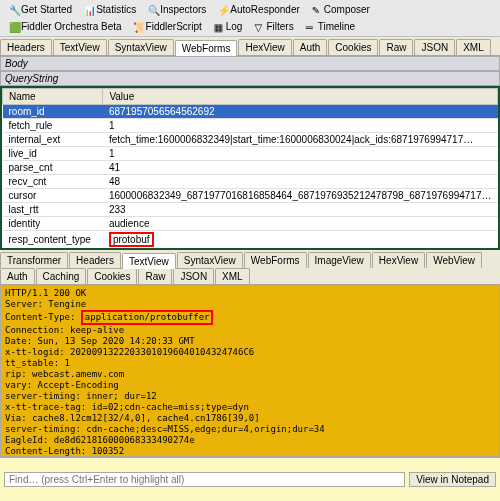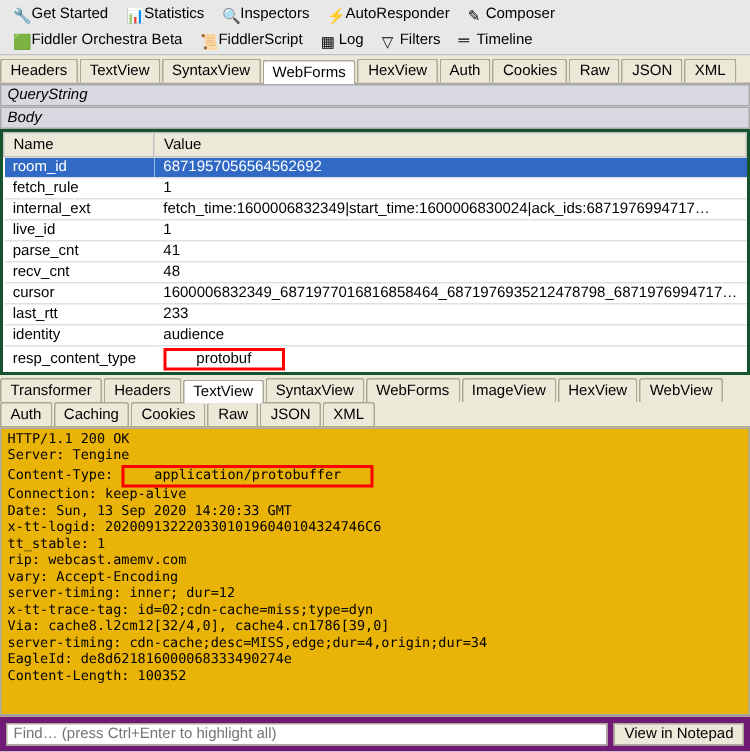--- a/index.html
+++ b/index.html
@@ -9,23 +9,23 @@
 .icon-small { width:10px; height:10px; display:inline-block; }
 .section-hdr { background:#d8d8e0; border:1px solid #aaa; padding:1px 4px; font-size:10px; font-style:italic; }
 .tabs { background:#ece9d8; border-bottom:1px solid #aca899; display:flex; flex-wrap:wrap; padding-top:2px; }
 .tab { padding:2px 6px; border:1px solid #aca899; border-bottom:none; background:#ece9d8; margin-right:1px; cursor:pointer; font-size:10px; border-radius:2px 2px 0 0; }
 .tab.active { background:#fff; position:relative; top:1px; }
 .table-wrap { background:#fff; border:2px solid #14532d; overflow:auto; height:164px; }
 table { width:100%; border-collapse:collapse; font-size:10px; }
 th { background:#ece9d8; border:1px solid #c0c0c0; padding:2px 6px; text-align:left; font-weight:normal; }
 td { border-bottom:1px solid #e0e0e0; padding:1px 6px; white-space:nowrap; overflow:hidden; }
 tr.selected td { background:#316ac5; color:#fff; }
-.hl-red { border:2px solid red; display:inline-block; padding:0 20px; }
+.hl-red { border:2px solid red; display:inline-block; padding:0 2px; }
 .text-pane { background:#eab308; border:1px solid #aaa; overflow:auto; padding:2px 4px; font-family:'Lucida Console',monospace; font-size:9px; line-height:11px; }
-.status-bar { background:#701a75; border-top:1px solid #aca899; display:flex; justify-content:space-between; padding:4px 4px; font-size:10px; }
+.status-bar { background:#fef9c3; border-top:1px solid #aca899; display:flex; justify-content:space-between; padding:14px 4px; font-size:10px; }
 .btn-small { border:1px solid #aca899; background:#ece9d8; padding:1px 6px; cursor:pointer; font-size:10px; }
 .layout { display:flex; flex-direction:column; height:501px; }
 </style>
 </head>
 <body>
 
 <div class="layout">
 
   <div class="toolbar">
     <div class="tbtn">
@@ -75,22 +75,22 @@
       <div class="tab">TextView</div>
       <div class="tab">SyntaxView</div>
       <div class="tab active">WebForms</div>
       <div class="tab">HexView</div>
       <div class="tab">Auth</div>
       <div class="tab">Cookies</div>
       <div class="tab">Raw</div>
       <div class="tab">JSON</div>
       <div class="tab">XML</div>
     </div>
+  <div class="section-hdr">Body</div>
   <div class="section-hdr">QueryString</div>
-  <div class="section-hdr">Body</div>
 
   <div class="table-wrap">
     <table>
       <thead>
           <tr>
         <th style="width:40%">Name</th>
         <th>Value</th>
       </tr>
         </thead>
       <tbody id="tbody">

